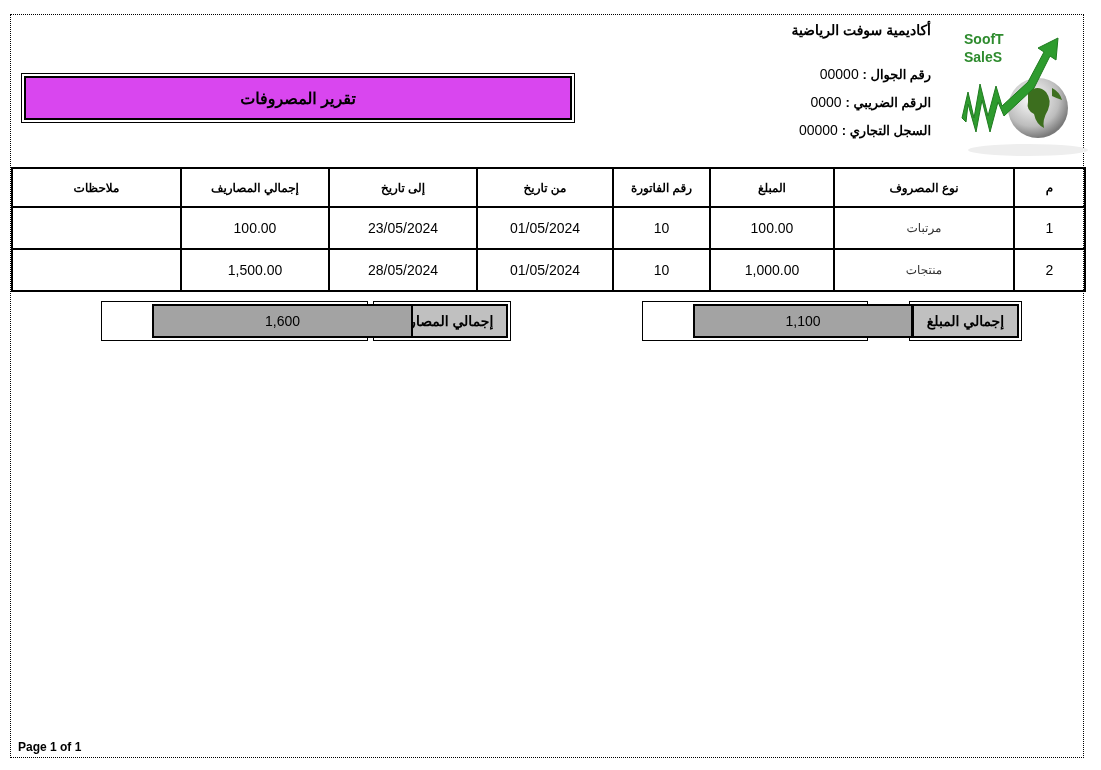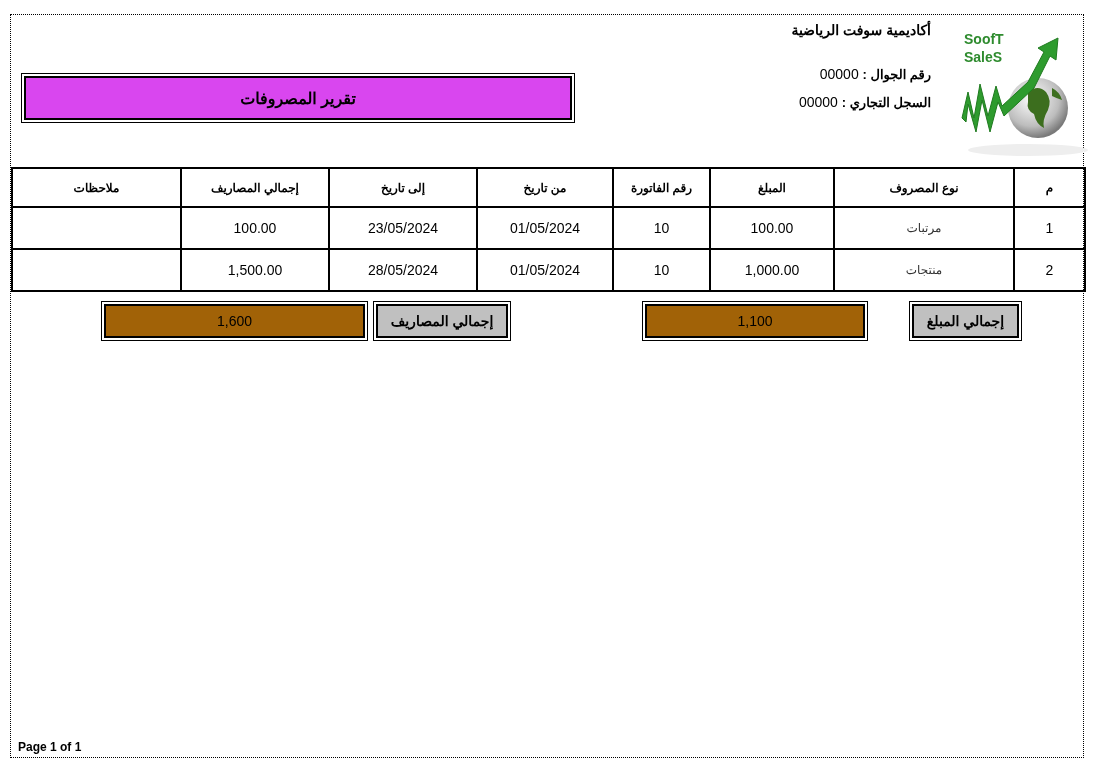--- a/index.html
+++ b/index.html
@@ -15,34 +15,38 @@
   .title-box { position:absolute; left:21px; top:73px; width:554px; height:50px; border:1px solid #000; box-sizing:border-box; padding:2px; }
   .title-inner { width:100%; height:100%; border:2px solid #000; box-sizing:border-box; background:#d946ef; display:flex; align-items:center; justify-content:center; font-weight:bold; font-size:16px; direction:rtl; }
   table.report { position:absolute; left:11px; top:167px; width:1073px; border-collapse:collapse; direction:rtl; table-layout:fixed; }
   table.report th, table.report td { border:2px solid #000; text-align:center; vertical-align:middle; padding:0; }
   table.report th { height:37px; font-size:12px; font-weight:bold; }
   table.report td { height:40px; font-size:14px; }
   table.report td.ar { font-size:12px; color:#333; }
   .summary-lbl { position:absolute; height:40px; border:1px solid #000; box-sizing:border-box; padding:2px; }
   .summary-lbl .inner { width:100%; height:100%; border:2px solid #000; box-sizing:border-box; background:#c0c0c0; display:flex; align-items:center; justify-content:center; font-weight:bold; font-size:14px; direction:rtl; }
   .summary-val { position:absolute; height:40px; border:1px solid #000; box-sizing:border-box; padding:2px; }
-  .summary-val .inner { width:100%; height:100%; border:2px solid #000; box-sizing:border-box; background:#a16207; display:flex; align-items:center; justify-content:center; font-size:14px; }
+  .summary-val .inner { width:100%; height:100%; border:2px solid #000; box-sizing:border-box; background:#a3a3a3; display:flex; align-items:center; justify-content:center; font-size:14px;margin-left:48px; }
   .footer-page { position:absolute; left:18px; top:740px; font-weight:bold; font-size:12px; }
   .footer-date { position:absolute; right:23px; top:740px; font-weight:bold; font-size:12px;margin-top:48px; }
 </style>
 </head>
 <body>
 
 <div class="page"></div>
 
 <div class="company">
   <div class="name">أكاديمية سوفت الرياضية</div>
   <div class="row">
     <span class="lbl">رقم الجوال :</span>
     <span class="val">00000</span>
+  </div>
+  <div class="row">
+    <span class="lbl">الرقم الضريبي :</span>
+    <span class="val">0000</span>
   </div>
   <div class="row">
     <span class="lbl">السجل التجاري :</span>
     <span class="val">00000</span>
   </div>
 </div>
 
 <div class="logo">
   <svg width="134" height="140" viewBox="0 0 134 140">
     <defs>

